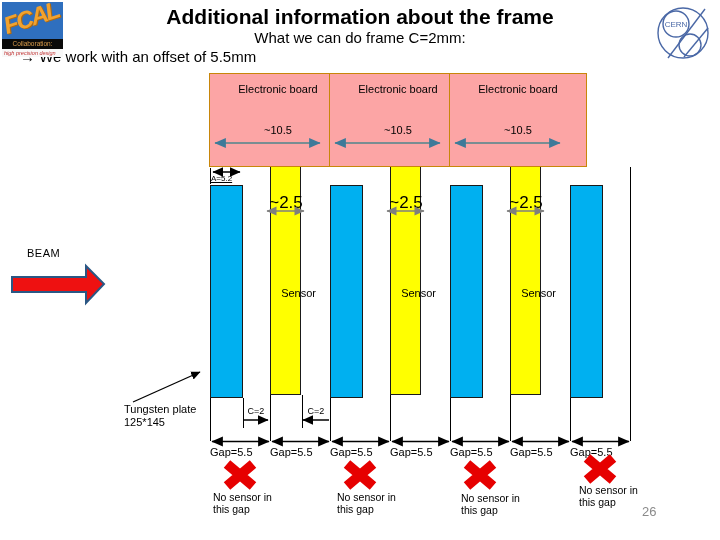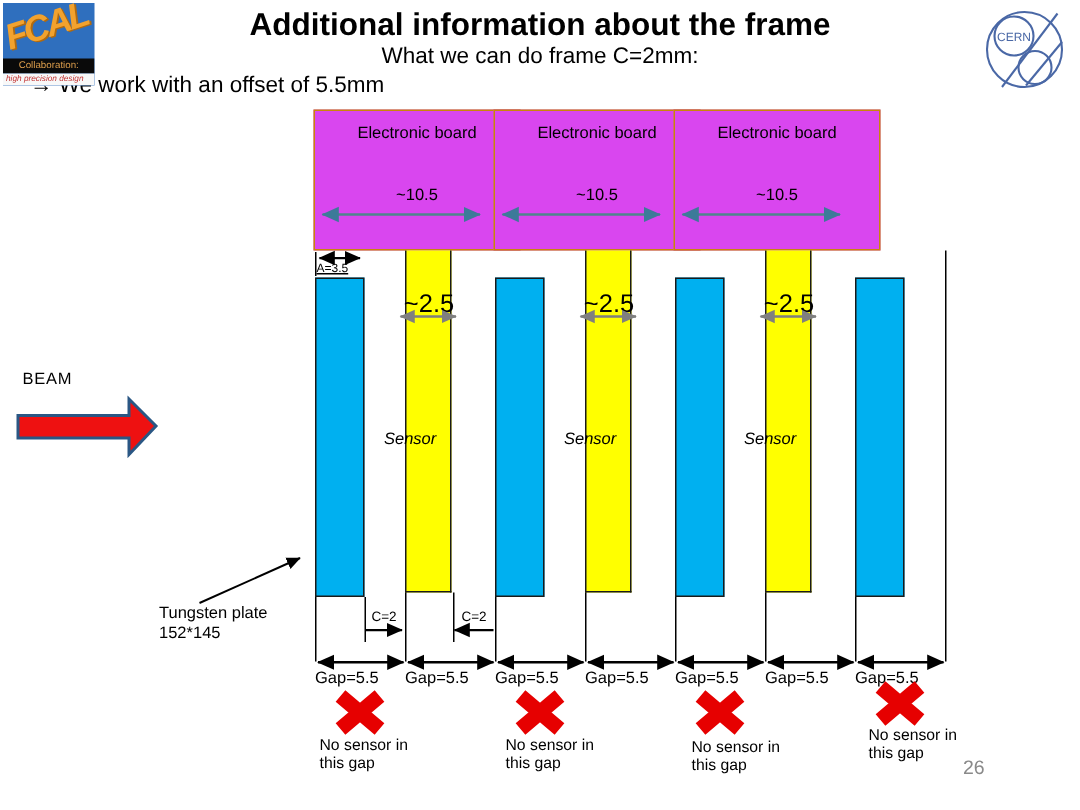--- a/index.html
+++ b/index.html
@@ -17,36 +17,36 @@
   .fcal{left:2px;top:2px;width:61px;height:55px;background:#2F6FBE;overflow:hidden;}
   .fcal-word{position:absolute;left:1px;top:4px;font-size:24px;font-weight:bold;font-style:italic;
     color:#F2A22E;transform:rotate(-18deg);letter-spacing:-2px;line-height:1;text-shadow:1px 1px 0 #b06a10;}
   .fcal-band{position:absolute;left:0;bottom:8px;width:100%;height:10px;background:#0a0a0a;
     font-size:6.5px;color:#DD9E4C;text-align:center;line-height:10px;}
   .fcal-tag{position:absolute;left:0;bottom:0;width:100%;height:8px;background:#f8f8f8;
     font-size:5.5px;font-style:italic;color:#C03030;line-height:8px;padding-left:2px;box-sizing:border-box;}
   
   .cern{right:8px;top:4px;}
   
-  .board{top:73px;height:94px;width:138px;background:#d946ef;border:1px solid #C8860A;box-sizing:border-box;}
+  .board{top:73px;height:94px;width:138px;background:#fca5a5;border:1px solid #C8860A;box-sizing:border-box;}
   .board-label{position:absolute;top:9px;left:0;width:100%;text-align:center;font-size:11px;}
   .board-dim{position:absolute;top:50px;left:0;width:100%;text-align:center;font-size:11px;}
   .b1{left:209px;} .b2{left:329px;} .b3{left:449px;}
   .sensor{top:167px;height:228px;width:31px;background:#FFFF00;border:1px solid #1a1a1a;border-top:none;box-sizing:border-box;}
   .s1{left:270px;} .s2{left:390px;} .s3{left:510px;}
   .plate{top:185px;height:213px;width:33px;background:#00B0F0;border:1px solid #1a1a1a;box-sizing:border-box;}
   .p1{left:210px;} .p2{left:330px;} .p3{left:450px;} .p4{left:570px;}
   
   .a-label{left:211px;top:174px;font-size:8px;text-decoration:underline;}
   .sensor-dim{top:193px;font-size:17px;width:40px;text-align:center;}
   .sd1{left:266px;} .sd2{left:386px;} .sd3{left:506px;}
-  .sensor-name{top:287px;font-size:11px;width:60px;text-align:left;font-style:italic;}
+  .sensor-name{top:287px;font-size:11px;width:60px;text-align:right;}
   .sn1{left:256px;} .sn2{left:376px;} .sn3{left:496px;}
-  .beam-label{left:15px;top:247px;font-size:11px;letter-spacing:0.5px;}
-  .tungsten{left:106px;top:403px;font-size:11px;line-height:13px;}
+  .beam-label{left:27px;top:247px;font-size:11px;letter-spacing:0.5px;}
+  .tungsten{left:124px;top:403px;font-size:11px;line-height:13px;}
   .c-label{top:406px;width:40px;text-align:center;font-size:9px;}
   .c1{left:236px;} .c2{left:296px;}
   .gap-label{top:446px;width:60px;text-align:left;font-size:11px;}
   .note{font-size:10.5px;line-height:12px;}
   .n1{left:213px;top:491px;} .n2{left:337px;top:491px;} .n3{left:461px;top:492px;} .n4{left:579px;top:484px;}
   .page-number{left:642px;top:504px;font-size:13px;color:#8A8A8A;}
   .overlay{left:0;top:0;pointer-events:none;}
 </style>
 </head>
 <body>
@@ -89,33 +89,33 @@
 
   <div class="abs sensor s1"></div>
   <div class="abs sensor s2"></div>
   <div class="abs sensor s3"></div>
 
   <div class="abs plate p1"></div>
   <div class="abs plate p2"></div>
   <div class="abs plate p3"></div>
   <div class="abs plate p4"></div>
 
-  <div class="abs a-label">A=3.5</div>
+  <div class="abs a-label">A=5.2</div>
   <div class="abs sensor-dim sd1">~2.5</div>
   <div class="abs sensor-dim sd2">~2.5</div>
   <div class="abs sensor-dim sd3">~2.5</div>
   <div class="abs sensor-name sn1">Sensor</div>
   <div class="abs sensor-name sn2">Sensor</div>
   <div class="abs sensor-name sn3">Sensor</div>
 
   <div class="abs beam-label">BEAM</div>
 
   <div class="abs tungsten">
     <div>Tungsten plate</div>
-    <div>152*145</div>
+    <div>125*145</div>
   </div>
 
   <div class="abs c-label c1">C=2</div>
   <div class="abs c-label c2">C=2</div>
 
   <div class="abs gap-label" style="left:210px">Gap=5.5</div>
   <div class="abs gap-label" style="left:270px">Gap=5.5</div>
   <div class="abs gap-label" style="left:330px">Gap=5.5</div>
   <div class="abs gap-label" style="left:390px">Gap=5.5</div>
   <div class="abs gap-label" style="left:450px">Gap=5.5</div>

